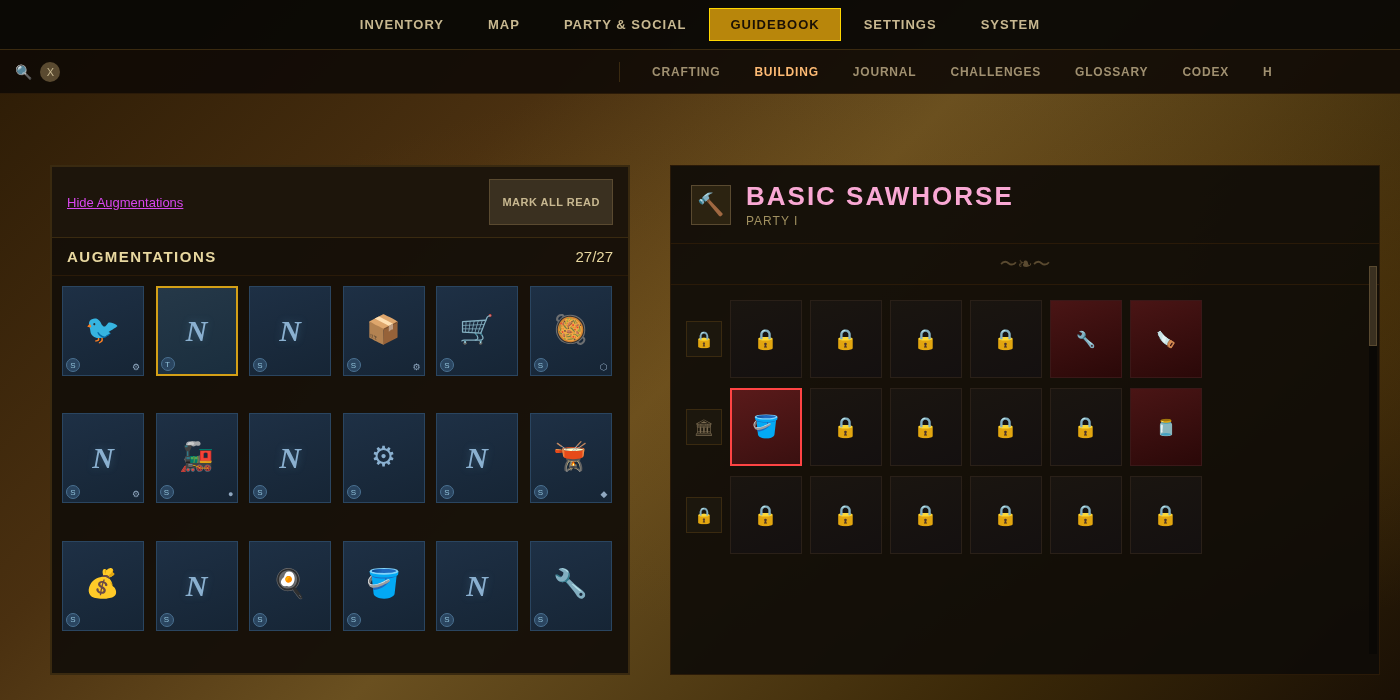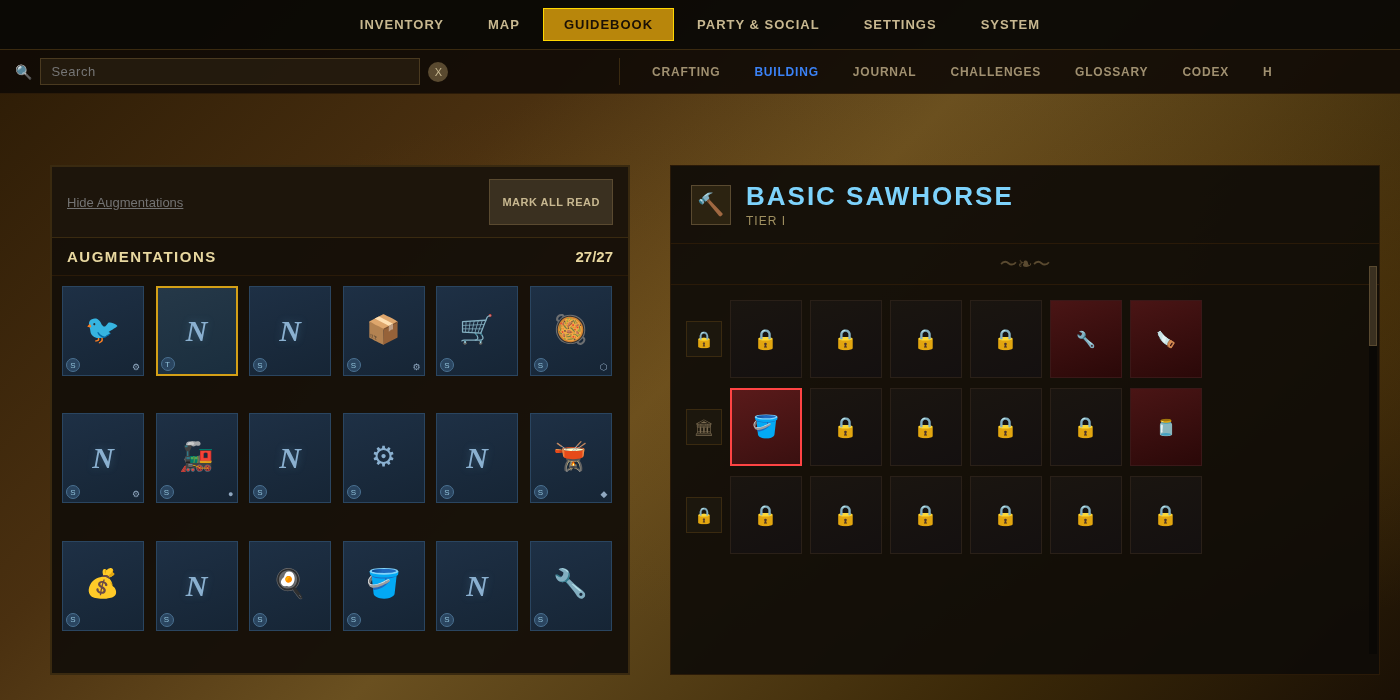--- a/index.html
+++ b/index.html
@@ -114,21 +114,21 @@
     }
     .sub-nav-item {
       padding: 6px 12px;
       color: #a09070;
       font-size: 12px;
       font-weight: bold;
       letter-spacing: 0.8px;
       cursor: pointer;
       text-transform: uppercase;
     }
-    .sub-nav-item.active { color: #3b82f6; }
+    .sub-nav-item.active { color: #fdba74; }
 
     
     .left-panel {
       position: absolute;
       top: 165px;
       left: 50px;
       width: 580px;
       height: 510px;
       background: rgba(20,15,8,0.95);
       border: 2px solid #3a2a10;
@@ -139,21 +139,21 @@
 
     .panel-header {
       display: flex;
       align-items: center;
       justify-content: space-between;
       padding: 12px 15px;
       border-bottom: 1px solid #3a2a10;
       background: rgba(30,22,12,0.9);
     }
     .hide-augmentations {
-      color: #737373;
+      color: #d946ef;
       font-size: 13px;
       cursor: pointer;
       text-decoration: underline;
     }
     .mark-all-read-btn {
       background: #3a3020;
       border: 1px solid #5a4a30;
       color: #c8b890;
       padding: 16px 12px;
       font-size: 11px;
@@ -173,21 +173,21 @@
     .section-title {
       color: #e8d8a0;
       font-size: 15px;
       font-weight: bold;
       letter-spacing: 1.5px;
       text-transform: uppercase;
     }
     .section-count {
       color: #e8d8a0;
       font-size: 15px;
-      font-weight: bold;
+      font-weight: normal;
     }
 
     .items-grid {
       display: grid;
       grid-template-columns: repeat(6, 1fr);
       gap: 5px;
       padding: 10px;
       overflow-y: auto;
       flex: 1;
     }
@@ -261,21 +261,21 @@
       background: rgba(50,40,20,0.8);
       border: 1px solid #5a4a30;
       display: flex;
       align-items: center;
       justify-content: center;
       font-size: 22px;
       color: #c8b890;
     }
     .item-title-area {}
     .item-main-title {
-      color: #7dd3fc;
+      color: #f9a8d4;
       font-size: 26px;
       font-weight: bold;
       letter-spacing: 2px;
       text-transform: uppercase;
     }
     .item-tier-label {
       color: #a09060;
       font-size: 12px;
       letter-spacing: 1px;
       margin-top: 2px;
@@ -388,30 +388,29 @@
     }
   </style>
 </head>
 <body>
 
 <div class="bg-scene"></div>
 
 <nav class="top-nav">
   <div class="top-nav-item">INVENTORY</div>
   <div class="top-nav-item">MAP</div>
+  <div class="top-nav-item">PARTY &amp; SOCIAL</div>
   <div class="top-nav-item active">GUIDEBOOK</div>
-  <div class="top-nav-item">PARTY &amp; SOCIAL</div>
   <div class="top-nav-item">SETTINGS</div>
   <div class="top-nav-item">SYSTEM</div>
 </nav>
 
 <div class="sub-nav">
   <div class="search-area">
     <span class="search-icon-wrap">🔍</span>
-    <input class="search-input" type="text" placeholder="Search" style="">
     <div class="search-clear">X</div>
   </div>
   <div class="sub-nav-items">
     <div class="sub-nav-item">CRAFTING</div>
     <div class="sub-nav-item active">BUILDING</div>
     <div class="sub-nav-item">JOURNAL</div>
     <div class="sub-nav-item">CHALLENGES</div>
     <div class="sub-nav-item">GLOSSARY</div>
     <div class="sub-nav-item">CODEX</div>
     <div class="sub-nav-item">H</div>
@@ -512,21 +511,21 @@
   </div>
 </div>
 
 <div class="right-panel">
   <div class="right-panel-header">
     <div class="item-icon-large">
       <span>🔨</span>
     </div>
     <div class="item-title-area">
       <div class="item-main-title">BASIC SAWHORSE</div>
-      <div class="item-tier-label">TIER I</div>
+      <div class="item-tier-label">PARTY I</div>
     </div>
   </div>
 
   <div class="divider-ornate">〜❧〜</div>
 
   <div class="right-items-area">
 
     <div class="right-row">
       <div class="right-row-icon">
         <span>🔒</span>

